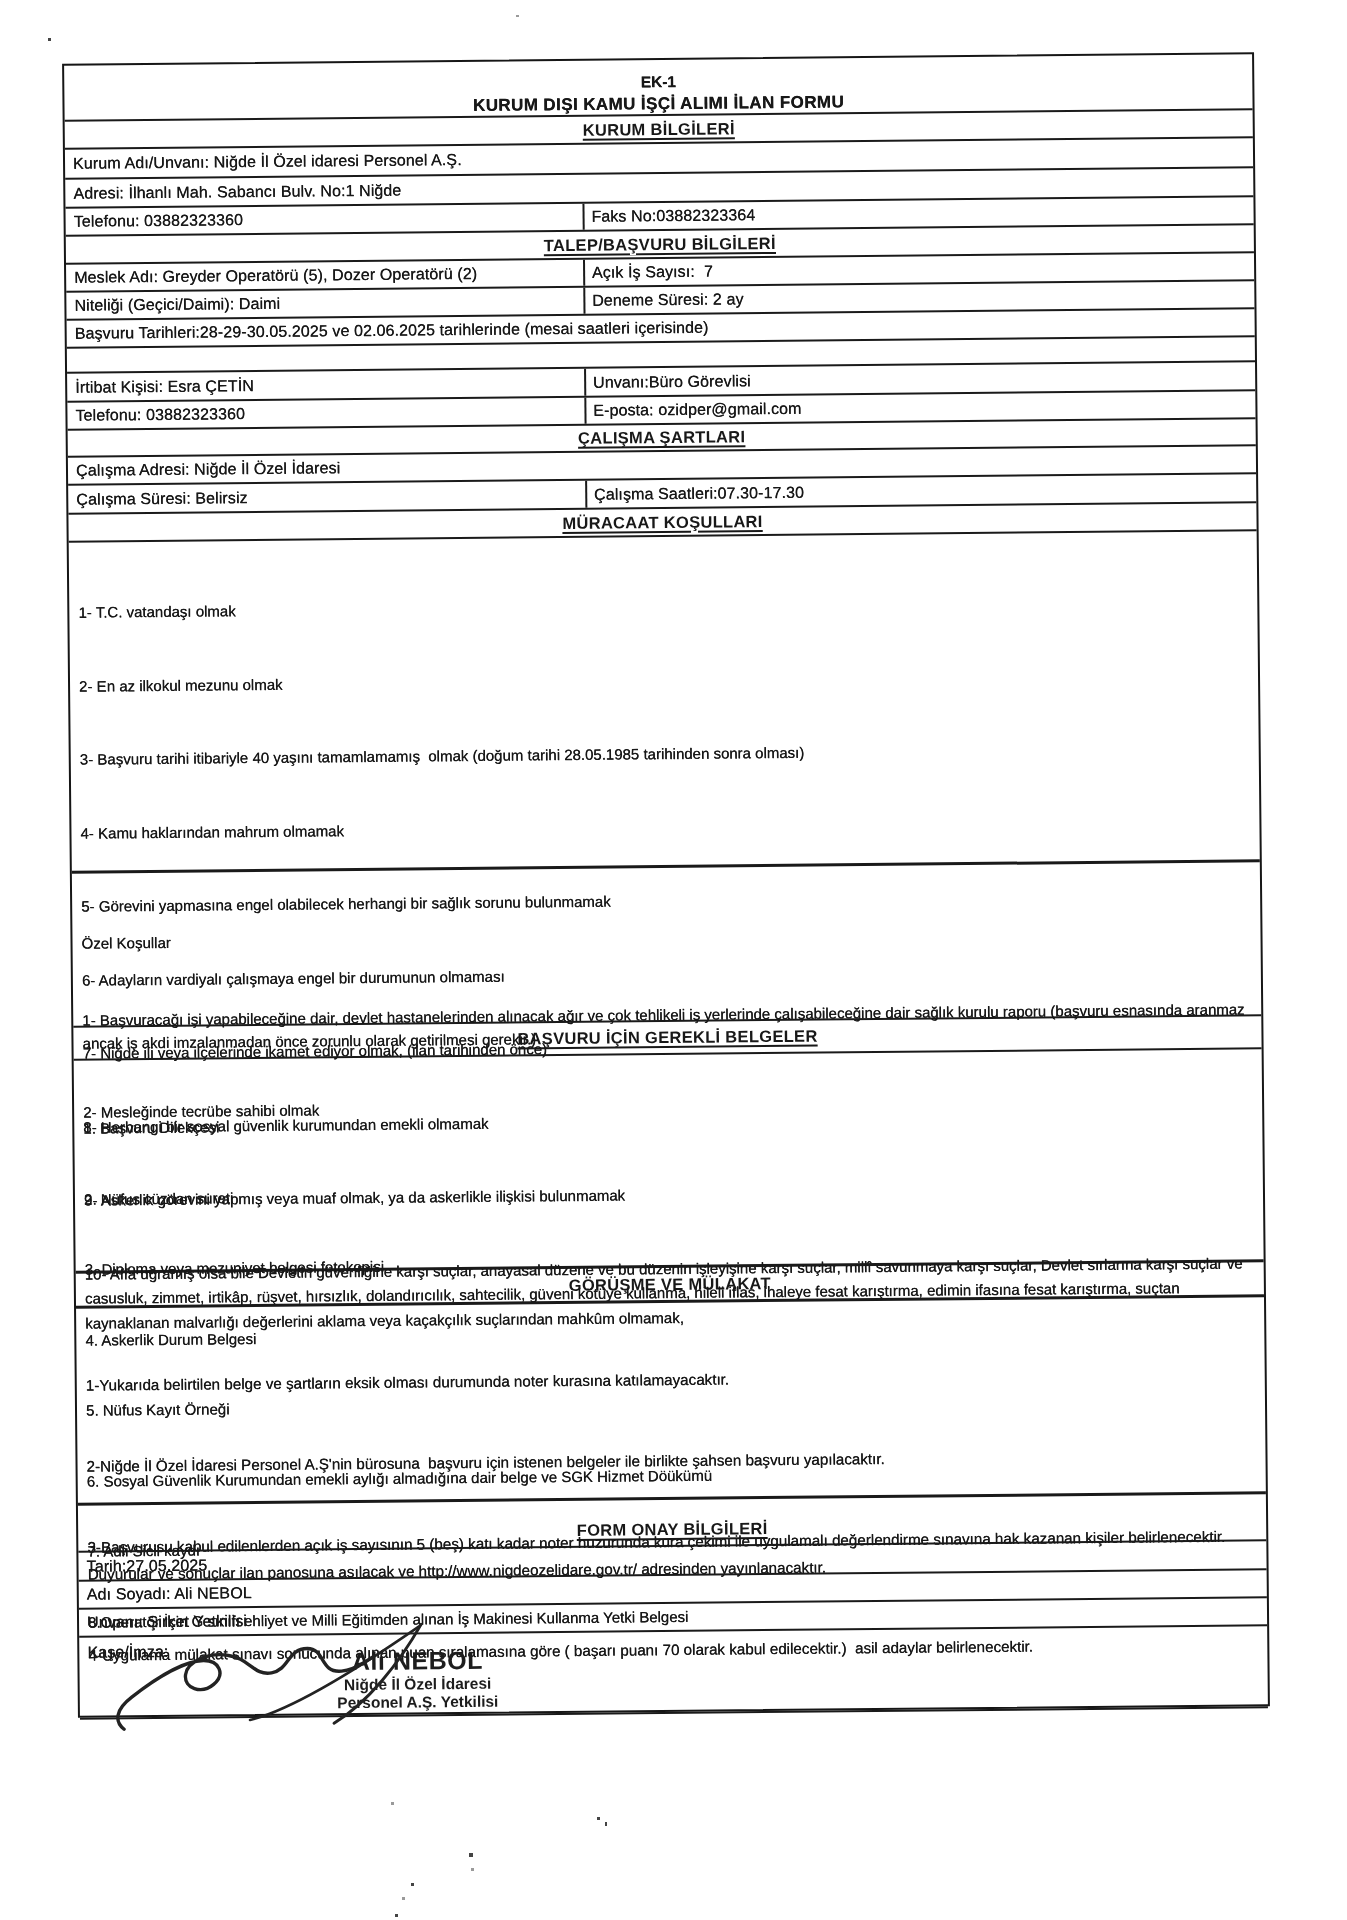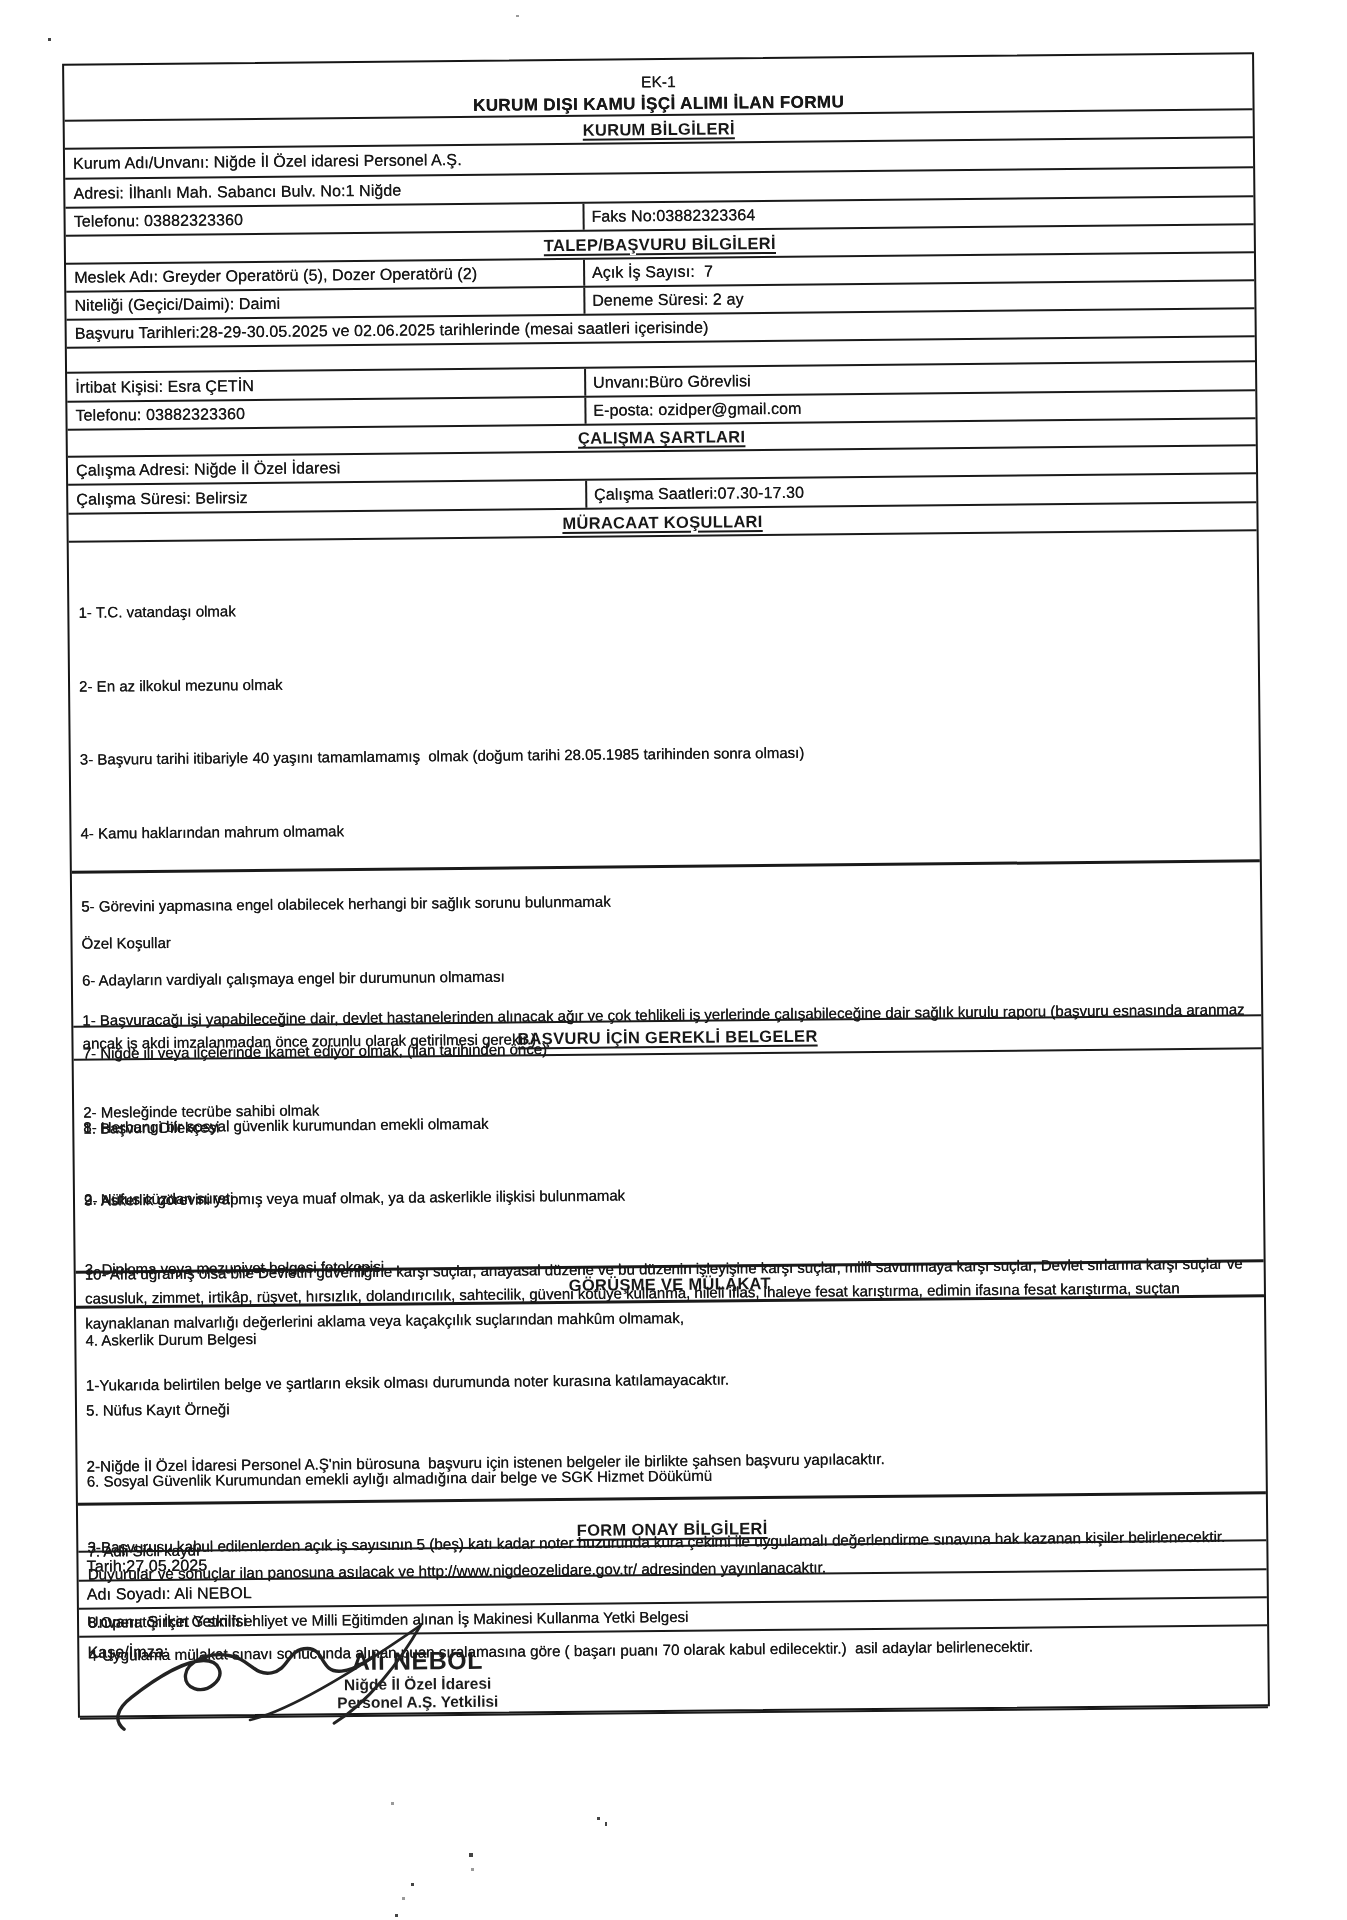--- a/index.html
+++ b/index.html
@@ -17,21 +17,21 @@
   .row.thick{border-bottom-width:3px;}
   .cell{box-sizing:border-box;height:100%;display:flex;align-items:center;
         padding-left:8px;font-size:16px;letter-spacing:.1px;
         text-shadow:.25px .25px 0 #1a1a1a;white-space:pre;}
   .cell.left{width:43.5%;}
   .cell.right{flex:1;border-left:2px solid #1a1a1a;padding-left:7px;}
   .cell.full{width:100%;}
   .hdr{justify-content:center;font-weight:bold;font-size:16.5px;letter-spacing:.3px;}
   .hdr .u{text-decoration:underline;text-underline-offset:3px;text-decoration-thickness:1.5px;}
   .titlerow{flex-direction:column;justify-content:center;gap:3px;align-items:center;}
-  .ek{font-weight:normal;font-size:15.5px;text-shadow:.25px .25px 0 #1a1a1a;margin-top:13px;}
+  .ek{font-weight:bold;font-size:15.5px;text-shadow:.25px .25px 0 #1a1a1a;margin-top:13px;}
   .formtitle{font-weight:bold;font-size:17px;letter-spacing:.4px;text-shadow:.25px .25px 0 #1a1a1a;}
   .listcell{display:block;align-items:flex-start;padding:9px 12px 0 9px;
             font-size:15px;line-height:24.5px;white-space:pre-wrap;
             text-shadow:.25px .25px 0 #1a1a1a;}
   .belgcell{line-height:23.5px;padding-top:9px;}
   .gorcell{line-height:27px;padding-top:9px;font-size:15.2px;}
   .ozelcell{line-height:23px;padding-top:12px;}
   .ozelcell .ttl{margin-bottom:8px;}
   .formonay{align-items:flex-end;padding-bottom:6px;}
   .kase{align-items:flex-start;}

